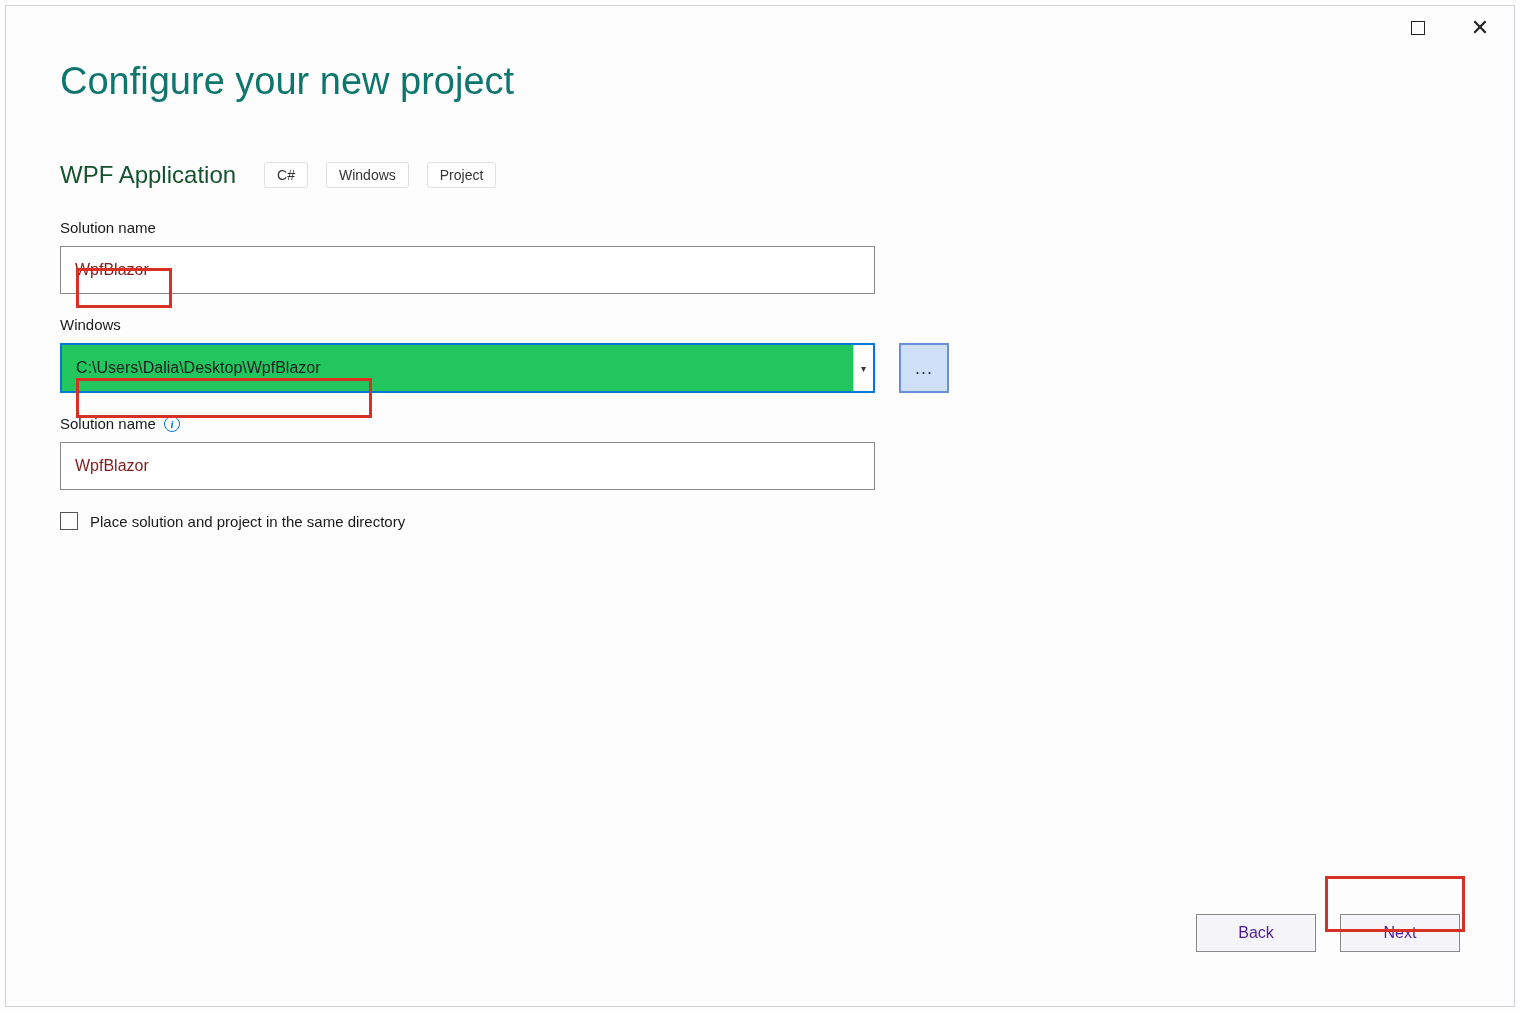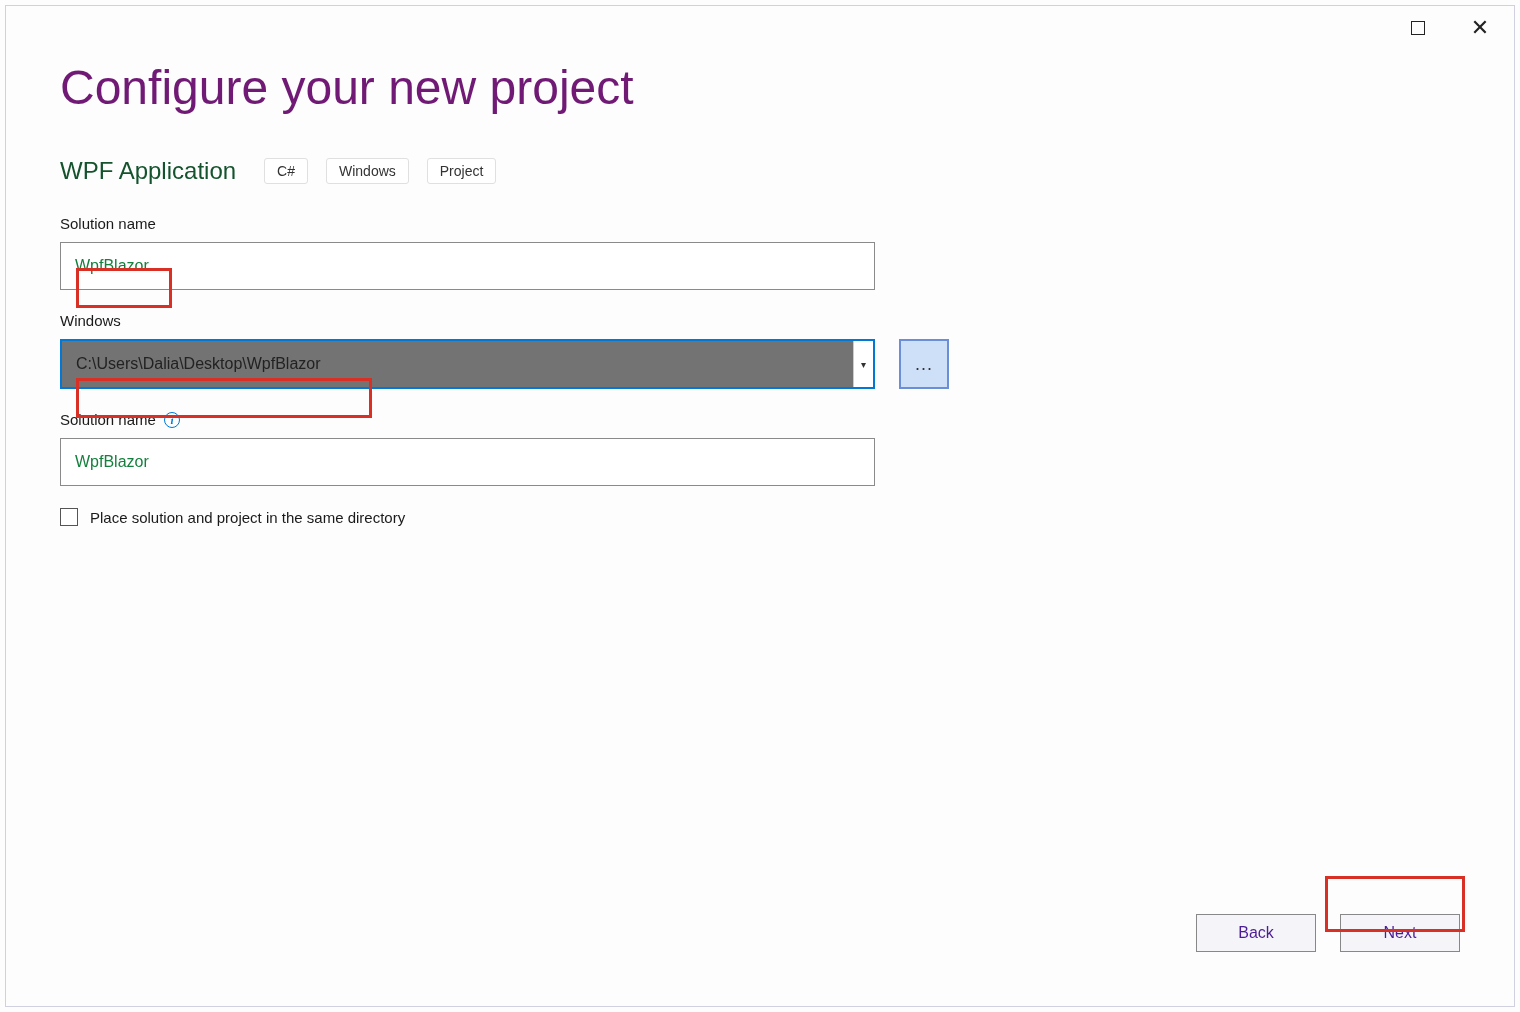--- a/index.html
+++ b/index.html
@@ -52,24 +52,24 @@
       font-weight: 300;
     }
     .content {
       position: absolute;
       top: 60px;
       left: 60px;
       right: 60px;
       bottom: 60px;
     }
     h1.page-title {
-      font-size: 48px;
+      font-size: 38px;
       font-weight: 400;
-      color: #701a75;
-      margin-bottom: 42px;
+      color: #0f766e;
+      margin-bottom: 58px;
     }
     .template-row {
       display: flex;
       align-items: center;
       gap: 18px;
       margin-bottom: 30px;
     }
     .template-name {
       font-size: 24px;
       font-weight: 400;
@@ -110,33 +110,33 @@
       font-family: Georgia, serif;
     }
     .text-input {
       width: 815px;
       height: 48px;
       border: 1px solid #8a8a8a;
       padding: 0 14px;
       font-size: 16px;
       font-family: inherit;
       background: #fff;
-      color: #15803d;
+      color: #7f1d1d;
     }
     .location-row {
       display: flex;
       align-items: center;
       gap: 24px;
     }
     .combo {
       position: relative;
       width: 815px;
       height: 50px;
       border: 2px solid #0078d4;
-      background: #737373;
+      background: #22c55e;
       display: flex;
       align-items: center;
     }
     .combo-text {
       flex: 1;
       padding: 0 14px;
       font-size: 16px;
       color: #222;
       background: transparent;
       border: none;

